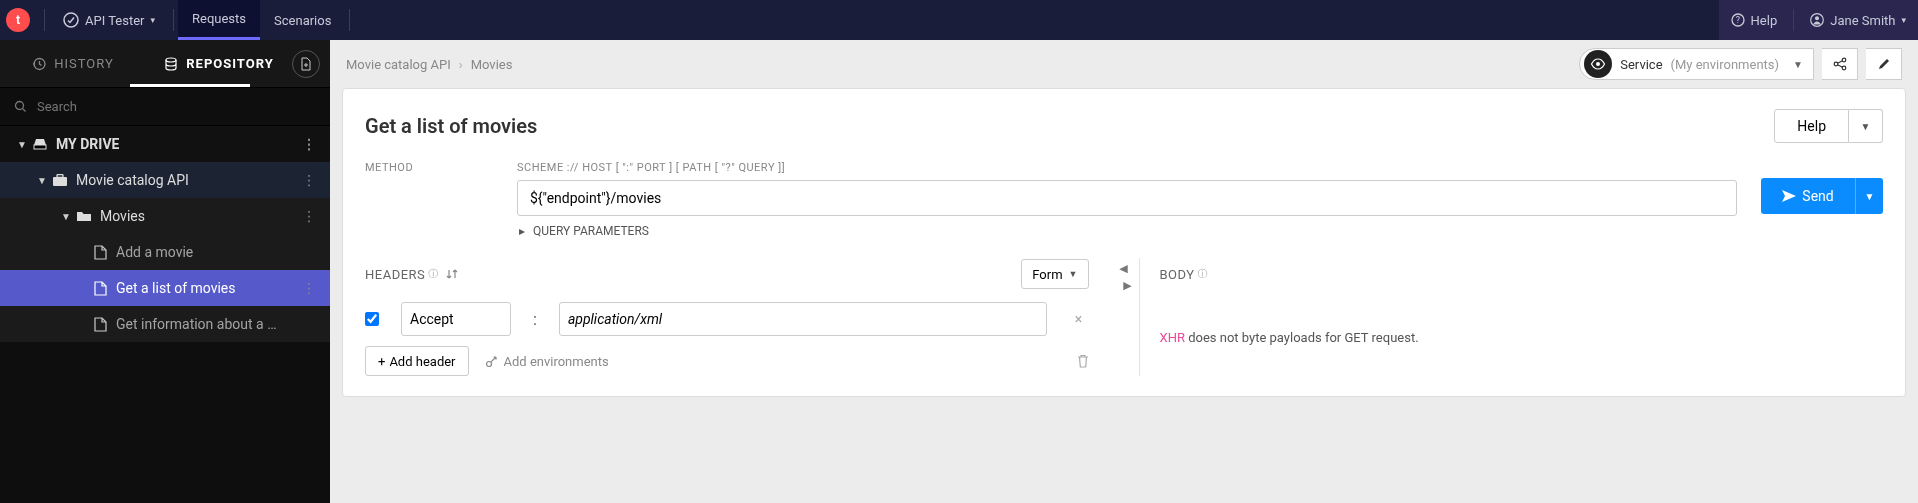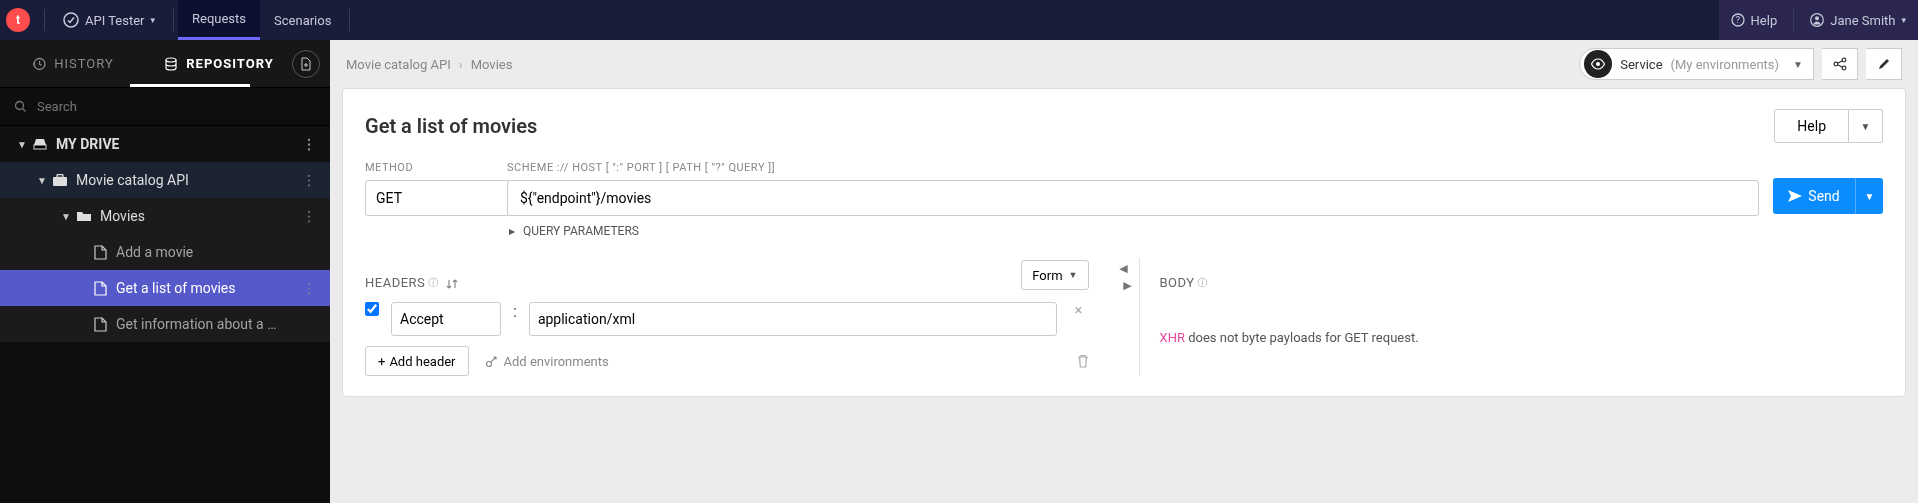--- a/index.html
+++ b/index.html
@@ -55,52 +55,52 @@
 .icon-btn:last-child { border-radius:0;}
 
 .panel { margin:0 12px 12px 12px; background:#fff; border:1px solid #ddd; border-radius:4px; padding:20px 22px; }
 .panel-head { display:flex; align-items:center; margin-bottom:18px;}
 .panel-head h2 { font-size:20px; font-weight:600; color:#333; }
 .panel-head .spacer { flex:1; }
 .save-group { display:flex; }
 .save-btn { border:1px solid #ccc; background:#fff; height:34px; padding:0 22px; font-size:14px; cursor:pointer; border-radius:3px 0 0 3px;}
 .save-drop { border:1px solid #ccc; border-left:none; background:#fff; width:34px; height:34px; display:flex; align-items:center; justify-content:center; cursor:pointer; border-radius:0 3px 3px 0;}
 
-.req-line { display:flex; gap:14px; align-items:flex-start;}
+.req-line { display:flex; gap:24px; align-items:flex-start;}
 .col-method { width:128px; }
 .col-url { flex:1; }
-.col-send { width:110px; }
+.col-send { width:122px; }
 .field-label { font-size:11px; letter-spacing:0.5px; color:#888; margin-bottom:6px; display:block;}
 .select-group { display:flex; }
 .select-group input { flex:1; height:36px; border:1px solid #ccc; padding:0 10px; font-size:14px; border-radius:3px 0 0 3px;}
 .select-group .drop { width:28px; height:36px; border:1px solid #ccc; border-left:none; display:flex; align-items:center; justify-content:center; cursor:pointer; border-radius:0 3px 3px 0; font-size:10px; color:#555;}
 .url-input { width:100%; height:36px; border:1px solid #ccc; padding:0 12px; font-size:14px; border-radius:3px;}
 .send-group { display:flex; margin-top:17px;}
 .send-btn { flex:1; height:36px; background:#0a8cff; color:#fff; border:none; font-size:14px; display:flex; align-items:center; justify-content:center; gap:6px; cursor:pointer; border-radius:3px 0 0 3px;}
 .send-drop { width:28px; height:36px; background:#0a8cff; border-left:1px solid rgba(255,255,255,0.3); display:flex; align-items:center; justify-content:center; cursor:pointer; color:#fff; border-radius:0 3px 3px 0; font-size:10px;}
 .url-meta { text-align:right; font-size:11px; color:#999; margin-top:4px;}
 .query-toggle { display:flex; align-items:center; gap:8px; font-size:12px; color:#555; margin-top:8px; cursor:pointer; padding-left:2px;}
 
 .hb-area { display:flex; margin-top:20px; }
 .headers-col { flex:1; padding-right:20px;}
 .body-col { flex:1; padding-left:20px;}
 .collapse-mid { width:30px; display:flex; flex-direction:column; align-items:center; gap:4px; padding-top:4px;}
 .collapse-mid .arr { font-size:11px; color:#777; cursor:pointer;}
-.section-head { display:flex; align-items:flex-end; margin-bottom:12px; height:32px;}
+.section-head { display:flex; align-items:center; margin-bottom:12px; height:32px;}
 .section-head .title { font-size:13px; letter-spacing:0.5px; color:#666; }
 .section-head .sup { font-size:10px; color:#aaa; margin-left:3px; }
 .section-head .sort { font-size:12px; color:#888; margin-left:8px; cursor:pointer;}
 .section-head .spacer { flex:1;}
 .form-drop { border:1px solid #ccc; height:30px; padding:0 10px; display:flex; align-items:center; gap:6px; font-size:13px; cursor:pointer; border-radius:3px;}
 
-.header-row { display:flex; align-items:flex-start; gap:12px; margin-bottom:10px;}
+.header-row { display:flex; align-items:center; gap:22px; margin-bottom:10px;}
 .header-row input[type=checkbox]{ width:14px; height:14px;}
 .header-row .hname { width:110px; height:34px; border:1px solid #ccc; padding:0 8px; font-size:14px; border-radius:3px;}
 .header-row .colon { color:#555;}
-.header-row .hval { flex:1; height:34px; border:1px solid #ccc; padding:0 8px; font-size:14px; border-radius:3px;}
+.header-row .hval { flex:1; height:34px; border:1px solid #ccc; padding:0 8px; font-size:14px; border-radius:3px;font-style:italic;}
 .header-row .del { color:#aaa; cursor:pointer; font-size:14px; width:20px; text-align:center;}
 
 .header-actions { display:flex; align-items:center; gap:16px; margin-top:8px;}
 .add-header-btn { border:1px solid #ccc; background:#fff; height:30px; padding:0 12px; font-size:13px; display:flex; align-items:center; gap:4px; cursor:pointer; border-radius:3px;}
 .add-auth { color:#888; font-size:13px; display:flex; align-items:center; gap:6px; cursor:pointer;}
 .header-actions .spacer { flex:1;}
 .trash { color:#aaa; cursor:pointer; font-size:14px;}
 
 .body-msg { font-size:13px; color:#555; padding-top:28px;}
 .body-msg .xhr { color:#ec4899; }
@@ -305,24 +305,20 @@
           <button class="save-btn">Help</button>
           <div class="save-drop">
             <span style="font-size:10px;color:#555;">▼</span>
           </div>
         </div>
       </div>
 
       <div class="req-line">
         <div class="col-method">
           <span class="field-label">METHOD</span>
-          <div class="select-group">
-            <input value="GET" style="">
-            <div class="drop">▼</div>
-          </div>
         </div>
         <div class="col-url">
           <span class="field-label">SCHEME :// HOST [ ":" PORT ] [ PATH [ "?" QUERY ]]</span>
           <input class="url-input" value="${&quot;endpoint&quot;}/movies" style="">
           <div class="query-toggle">
             <span>▸</span>
             <span>QUERY PARAMETERS</span>
           </div>
         </div>
         <div class="col-send">

